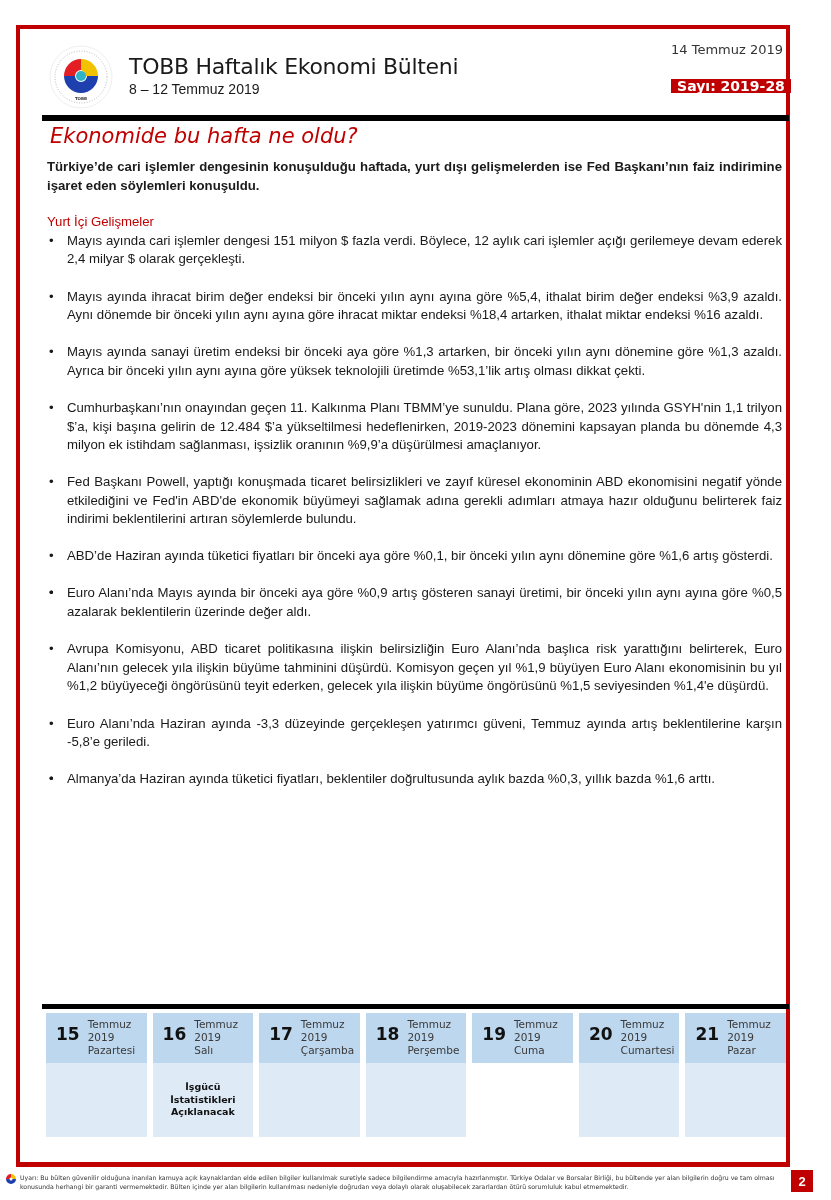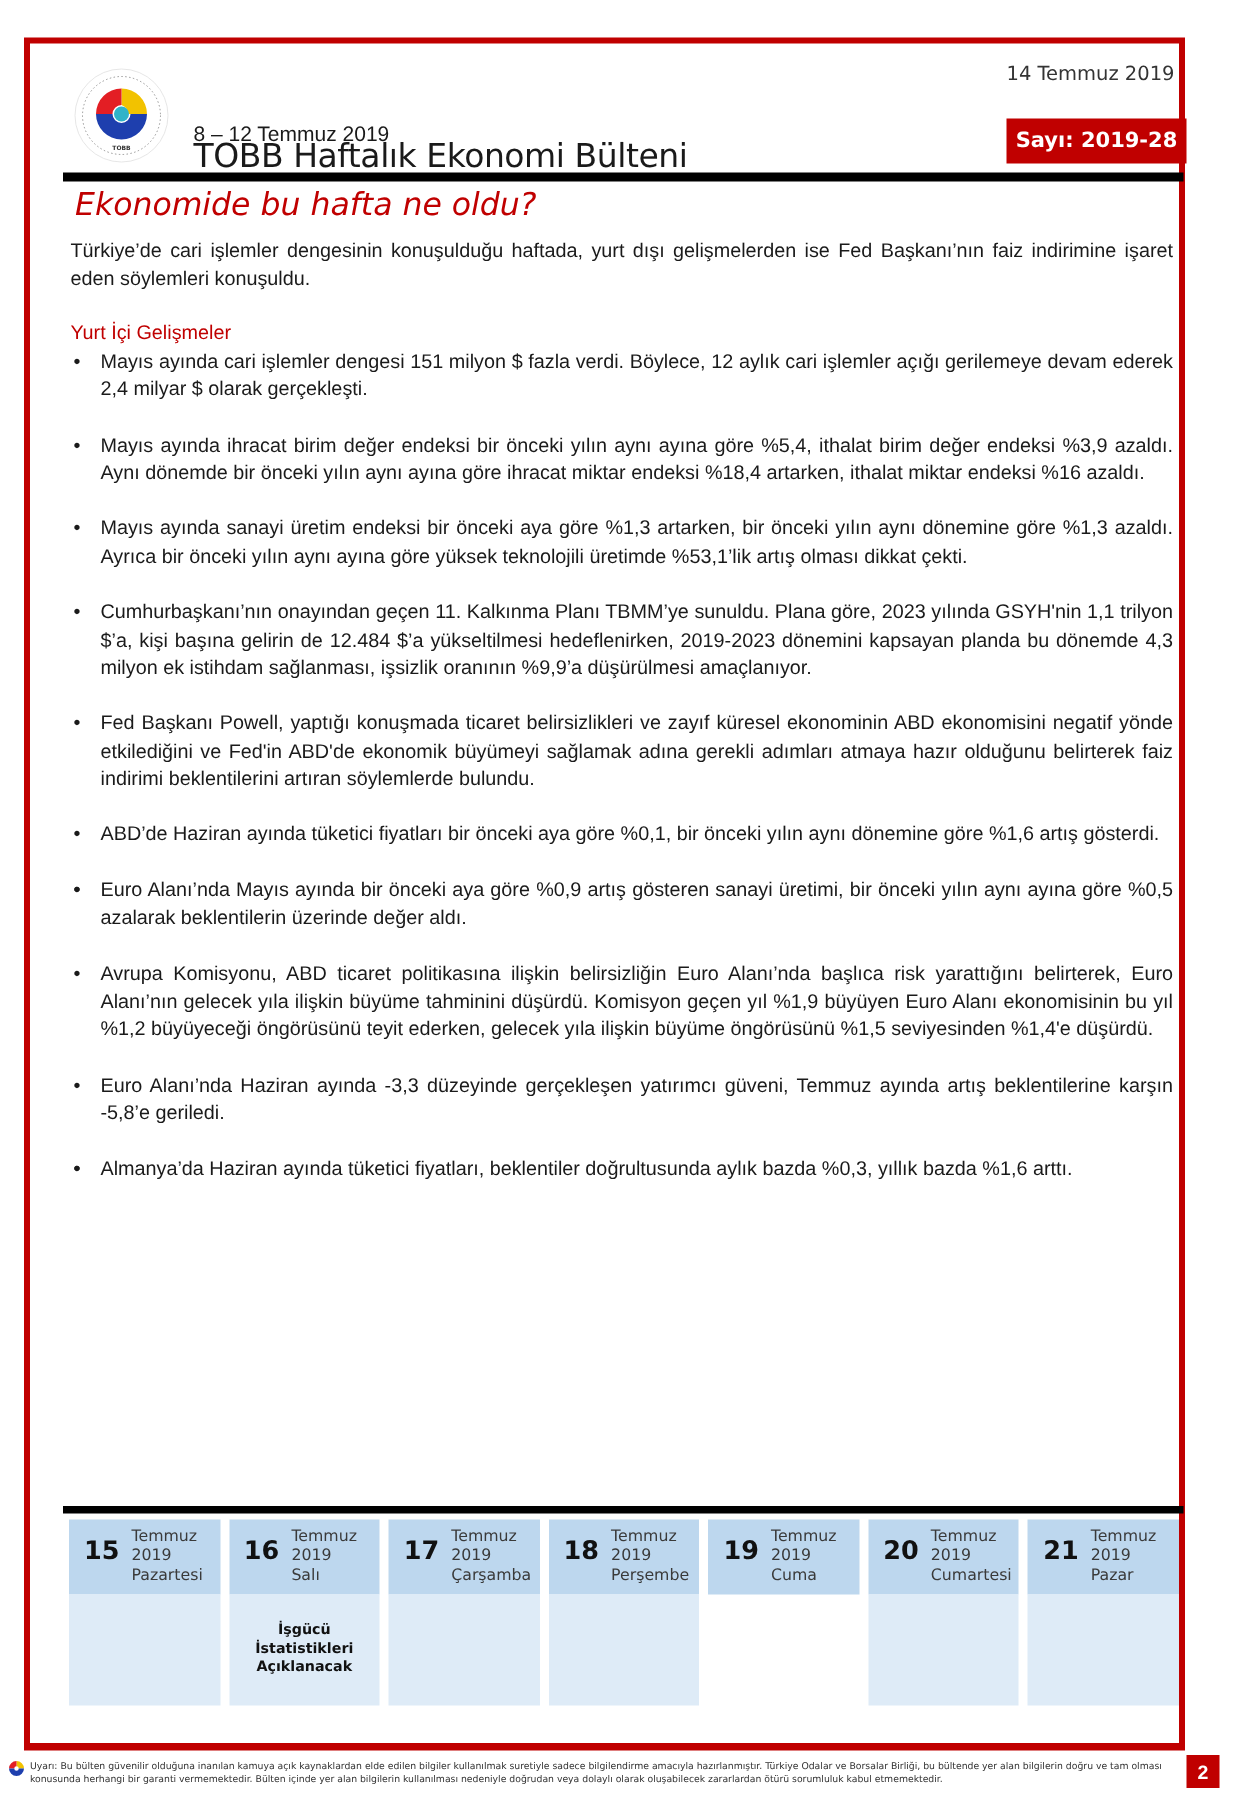--- a/index.html
+++ b/index.html
@@ -9,51 +9,51 @@
     .frame {
       position: absolute; left: 16px; top: 25px; width: 774px; height: 1142px;
       border: 4px solid #c00000; border-top-width: 4px; border-bottom-width: 5px;
     }
 
     .logo {
       position: absolute; left: 49px; top: 45px; width: 64px; height: 64px;
     }
     .title {
       position: absolute; left: 129px; top: 54px; font-size: 22px; color: #1a1a1a;
-      letter-spacing: -0.3px; font-family: "DejaVu Sans", sans-serif; font-weight: normal; margin-top: 38px;
+      letter-spacing: -0.3px; font-family: "DejaVu Sans", sans-serif; font-weight: normal;
     }
     .subtitle {
       position: absolute; left: 129px; top: 81px; font-size: 14px; color: #1a1a1a;
       font-family: Liberation Sans, sans-serif;
     }
     .date-top {
       position: absolute; right: 48px; top: 42px; font-size: 13px; color: #333;
       font-family: "DejaVu Sans", sans-serif;
       text-align: center;
     }
     .issue {
-      position: absolute; left: 671px; top: 79px; width: 120px; height: 30px;
+      position: absolute; left: 671px; top: 79px; width: 120px; height: 14px;
       background: #c00000; color: #fff; font-size: 14px; font-weight: bold;
       display: flex; align-items: center; justify-content: center;
       font-family: "DejaVu Sans", sans-serif;
     }
     .rule-top {
       position: absolute; left: 42px; top: 115px; width: 747px; height: 6px; background: #000;
     }
     .section-title {
       position: absolute; left: 50px; top: 124px; font-size: 21px; font-style: italic;
       color: #c00000; font-family: "DejaVu Sans", sans-serif;
     }
 
     .content {
       position: absolute; left: 47px; top: 158px; width: 735px;
       font-size: 13.2px; line-height: 18.6px; text-align: justify; color: #1a1a1a;
       font-family: "Liberation Sans", sans-serif;
     }
-    .intro { margin-bottom: 18px; }
+    .intro { margin-bottom: 18px; font-weight: bold; }
     .heading { color: #c00000; margin-bottom: 0; }
     .bullets { list-style: none; }
     .bullets li { position: relative; padding-left: 20px; margin-bottom: 18.6px; }
     .bullets li .dot {
       position: absolute; left: 2px; top: 0; 
     }
     .bullets.dom li:last-child { margin-bottom: 18px; }
 
     .rule-bottom {
       position: absolute; left: 42px; top: 1004px; width: 747px; height: 5px; background: #000;

